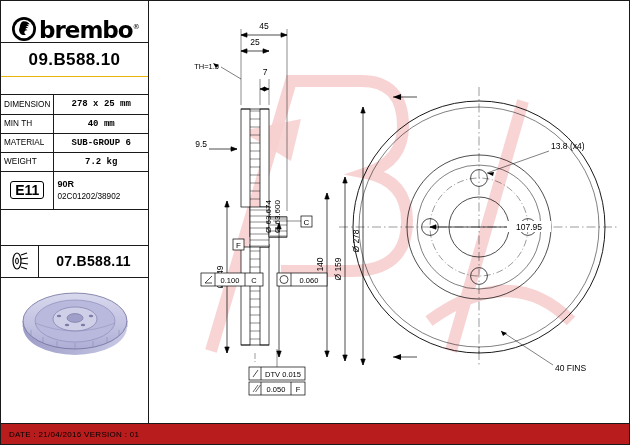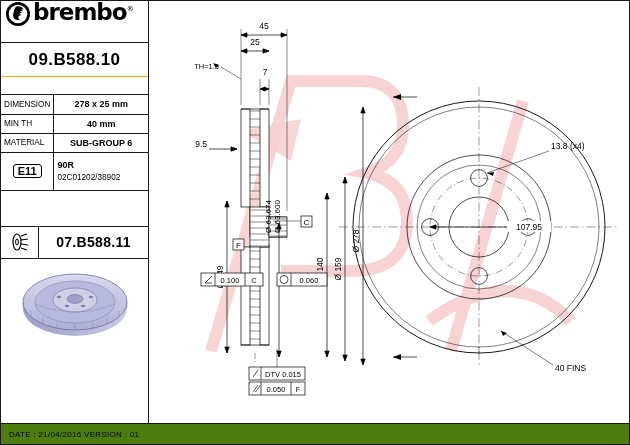--- a/index.html
+++ b/index.html
@@ -30,21 +30,21 @@
   .leftcol {
     position:absolute; left:0; top:0;
     width:148px; height:422px;
     border-right:1px solid #1a1a1a;
     z-index:3;
     background:#fff;
   }
   .logo-cell {
     height:42px;
     border-bottom:1px solid #1a1a1a;
-    display:flex; align-items:flex-start; padding-left:4px;
+    display:flex; align-items:flex-end; padding-left:10px;
     background:#fff;
   }
   .logo-mark {
     width:26px; height:26px; flex:0 0 26px;
     position:relative;
   }
   .logo-text {
     font-family:"DejaVu Sans", sans-serif;
     font-weight:bold;
     font-size:23px;
@@ -72,29 +72,29 @@
     border-collapse:collapse;
     font-size:8.2px;
   }
   table.spec td {
     border-bottom:1px solid #1a1a1a;
     padding:0 3px;
     height:19px;
     vertical-align:middle;
   }
   td.lab { width:52px; border-right:1px solid #1a1a1a;margin-top:18px; }
-  td.val { text-align:center; font-weight:bold; font-size:9px; }
+  td.val { text-align:center; font-weight:bold; font-size:9px;font-family:Liberation Mono, monospace; }
 
   .e11row { height:38px; }
   .e11box {
     display:inline-block;
     border:1px solid #000;
     border-radius:3px;
     padding:0 4px;
-    font-size:11px;
+    font-size:14px;
     font-weight:bold;
   }
   .appr {
     text-align:left; font-size:8.2px; line-height:1.35;
   }
   .appr b { font-size:9px; }
 
   .gap-cell { height:36px; border-bottom:1px solid #1a1a1a; }
 
   .partno2-cell {
@@ -120,21 +120,21 @@
 
   
   .footer {
     position:absolute; left:0; bottom:0;
     width:628px; height:21px;
     border-top:1px solid #1a1a1a;
     display:flex; align-items:center;
     font-size:8px;
     padding-left:8px;
     letter-spacing:0.3px;
-    background:#4d7c0f;
+    background:#b91c1c;
     z-index:3;
   }
 
   
   .drawing {
     position:absolute; left:148px; top:0;
     width:480px; height:422px;
     z-index:2;
   }
   svg { display:block; }
@@ -182,20 +182,24 @@
         <td class="val">278 x 25 mm</td>
       </tr>
       <tr>
         <td class="lab">MIN TH</td>
         <td class="val">40 mm</td>
       </tr>
       <tr>
         <td class="lab">MATERIAL</td>
         <td class="val">SUB-GROUP 6</td>
       </tr>
+      <tr>
+        <td class="lab">WEIGHT</td>
+        <td class="val">7.2 kg</td>
+      </tr>
       <tr class="e11row">
         <td class="lab" style="text-align:center;">
           <span class="e11box">E11</span>
         </td>
         <td class="appr">
           <b>90R</b><br>
           <span>02C01202/38902</span>
         </td>
       </tr>
     </tbody>

